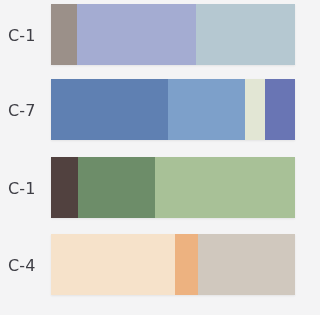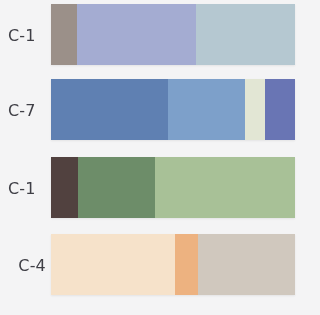--- a/index.html
+++ b/index.html
@@ -74,20 +74,20 @@
     </div>
     <div class="bar-row" style="top: 0px;">
       <div class="row-label" style="top: 181px;">C-1</div>
       <div class="bar-track" style="top: 157px; height: 61px;">
         <div class="bar-seg" style="background: rgb(81, 65, 63); width: 11.1%;"></div>
         <div class="bar-seg" style="background: rgb(109, 141, 105); width: 31.5%;"></div>
         <div class="bar-seg" style="background: rgb(168, 193, 151); width: 57.4%;"></div>
       </div>
     </div>
     <div class="bar-row" style="top: 0px;">
-      <div class="row-label" style="top: 258px; text-align: right;">C-4</div>
+      <div class="row-label" style="top: 258px;">C-4</div>
       <div class="bar-track" style="top: 234px; height: 61px;">
         <div class="bar-seg" style="background: rgb(246, 226, 202); width: 50.8%;"></div>
         <div class="bar-seg" style="background: rgb(237, 178, 128); width: 9.4%;"></div>
         <div class="bar-seg" style="background: rgb(208, 200, 190); width: 39.8%;"></div>
       </div>
     </div>
   </div>
 
 </body></html>

